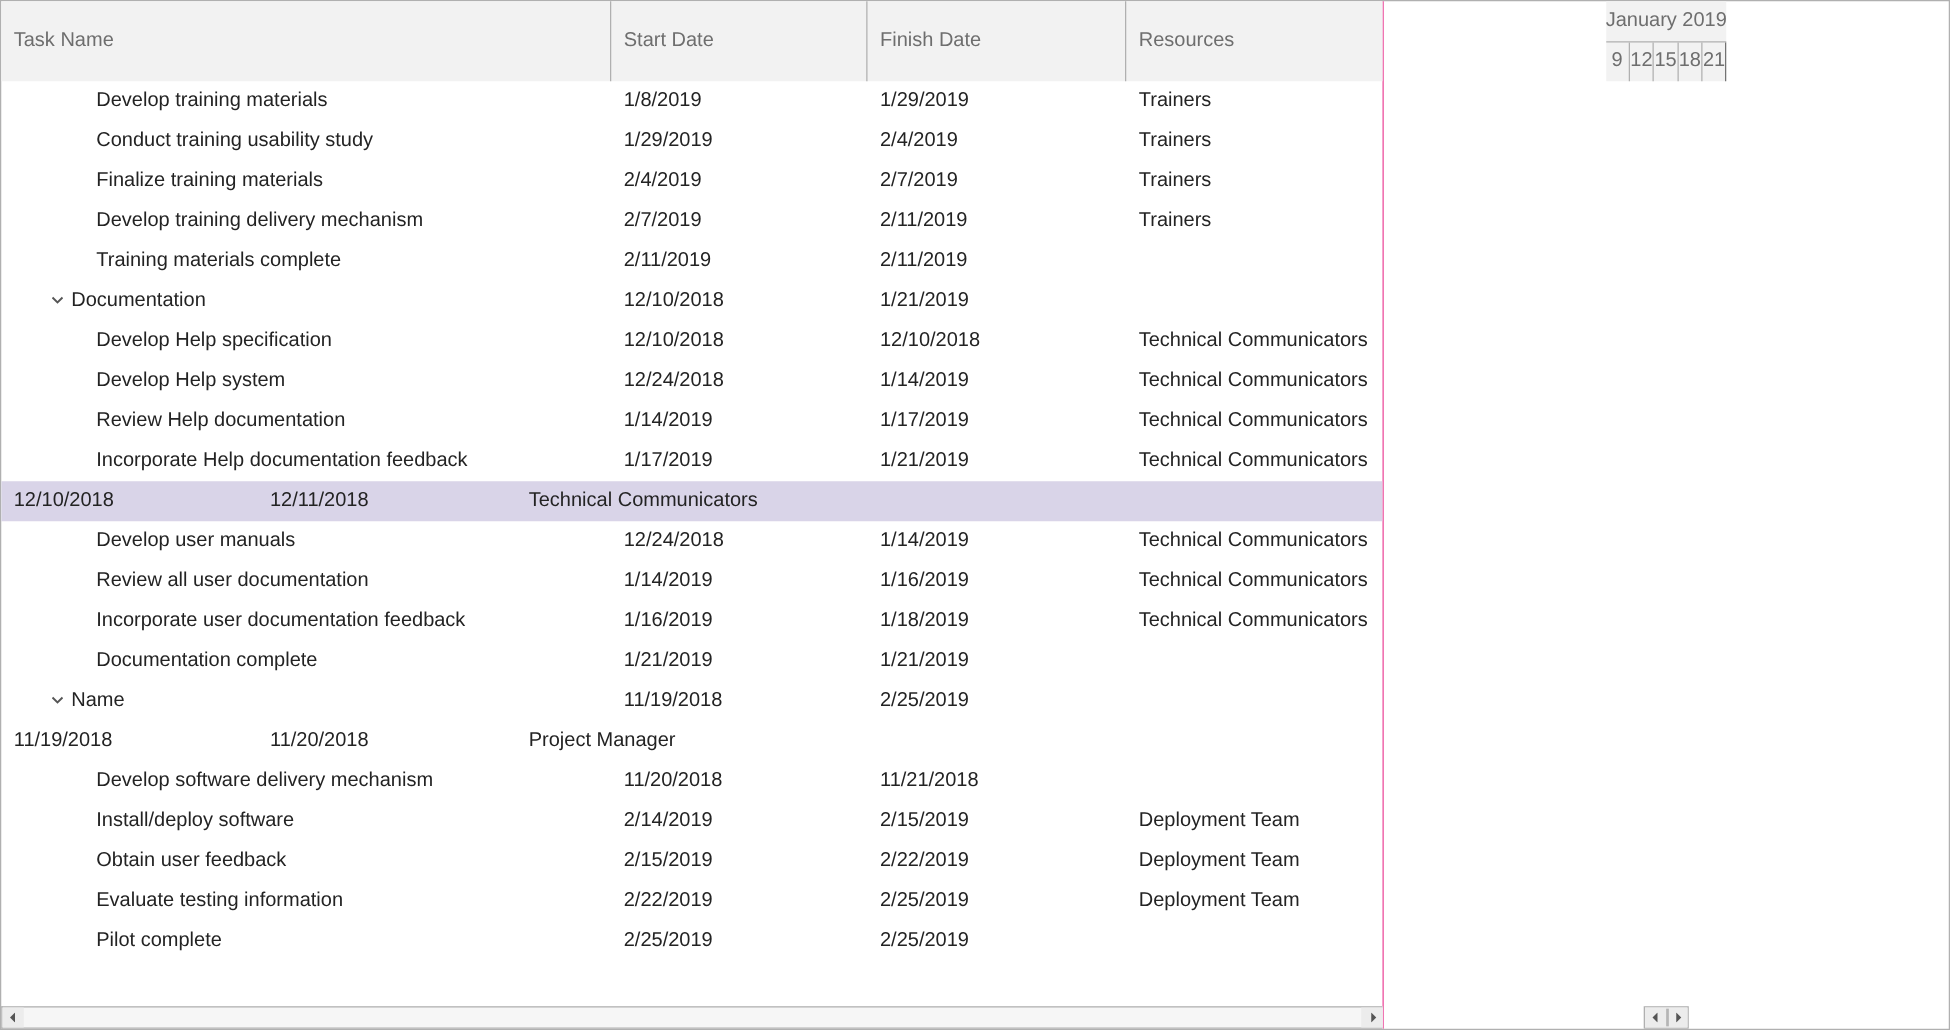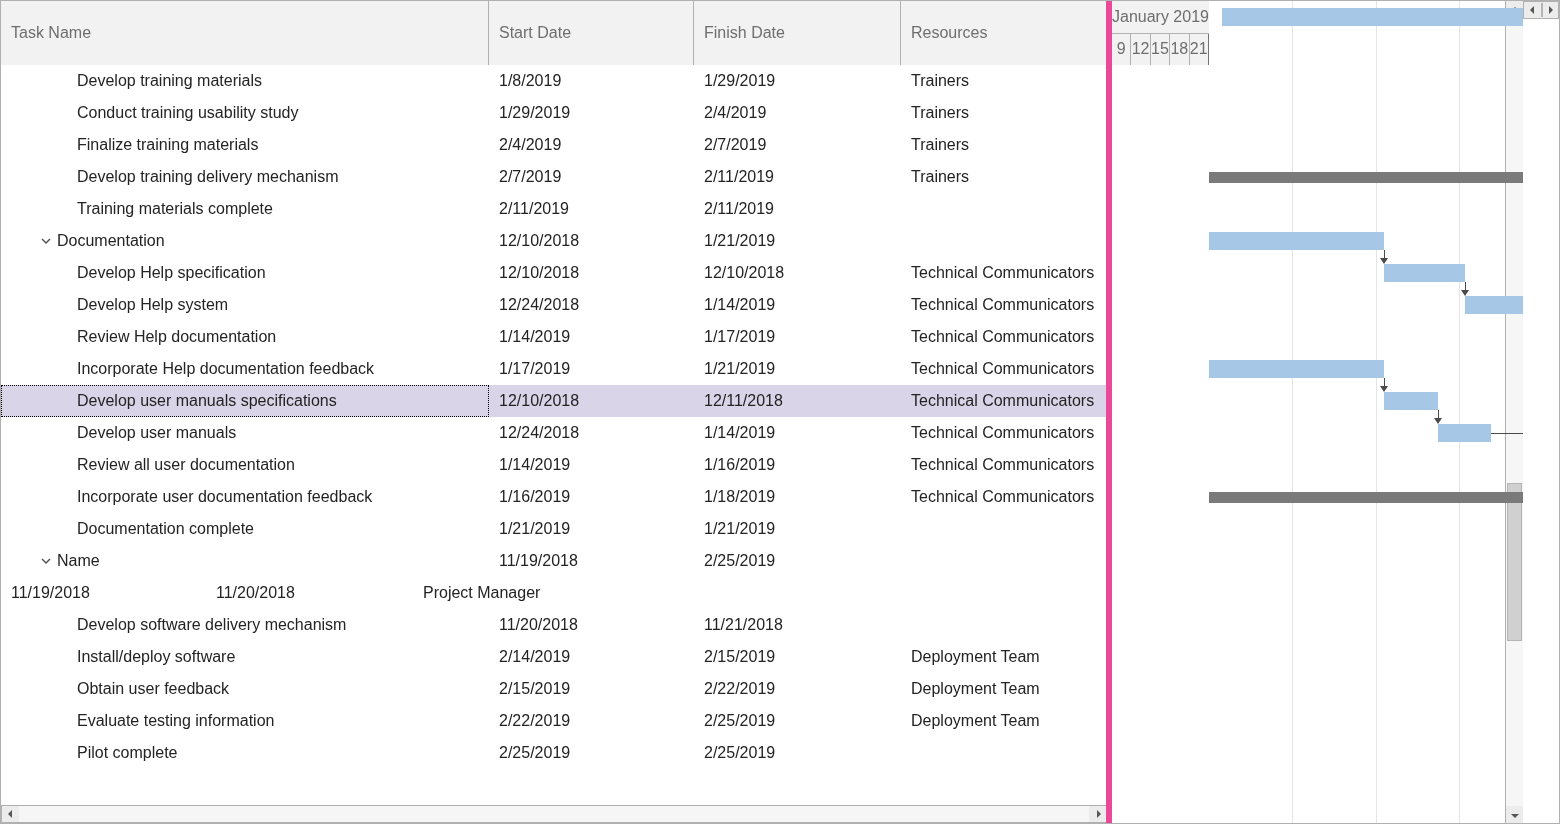--- a/index.html
+++ b/index.html
@@ -1,19 +1,19 @@
 <!DOCTYPE html>
 <html><head>
 <meta charset="utf-8">
 <style>
   * { box-sizing: border-box; margin: 0; padding: 0; }
   html, body { width: 1560px; height: 824px; overflow: hidden; font-family: "Segoe UI", Arial, sans-serif; font-size: 16px; color: #232323; }
   .gantt-container { display: flex; width: 100%; height: 100%; border: 1px solid #b0b0b0; background: #fff; }
-  .grid-pane { display: flex; flex-direction: column; border-right: 6px solid #ec4899; justify-content: flex-end; }
-  .gantt-pane { flex: 1; display: flex; flex-direction: row; position: relative; }
+  .grid-pane { display: flex; flex-direction: column; border-right: 1px solid #ec4899; justify-content: flex-end; }
+  .gantt-pane { flex: 1; display: flex; flex-direction: column; position: relative; align-items: center; }
 
   
   .grid-header { display: flex; height: 64px; background: #f2f2f2; }
   .grid-header .col { border-right: 1px solid #b0b0b0; display: flex; align-items: center; padding: 0 10px; color: #6e6e6e; font-size: 16px; }
   .grid-header .col:last-child { border-right: none; }
   .col-task  { width: 488px; }
   .col-start { width: 205px; }
   .col-finish{ width: 207px; }
   .col-res   { width: 205px; }
 
@@ -156,23 +156,20 @@
         </div>
         <div class="row">
           <div class="cell col-task">
             <span class="indent-2"><span>Incorporate Help documentation feedback</span></span>
           </div>
           <div class="cell col-start">1/17/2019</div>
           <div class="cell col-finish">1/21/2019</div>
           <div class="cell col-res">Technical Communicators</div>
         </div>
         <div class="row selected">
-          <div class="cell col-task">
-            <span class="indent-2"><span>Develop user manuals specifications</span></span>
-          </div>
           <div class="cell col-start">12/10/2018</div>
           <div class="cell col-finish">12/11/2018</div>
           <div class="cell col-res">Technical Communicators</div>
         </div>
         <div class="row">
           <div class="cell col-task">
             <span class="indent-2"><span>Develop user manuals</span></span>
           </div>
           <div class="cell col-start">12/24/2018</div>
           <div class="cell col-finish">1/14/2019</div>

